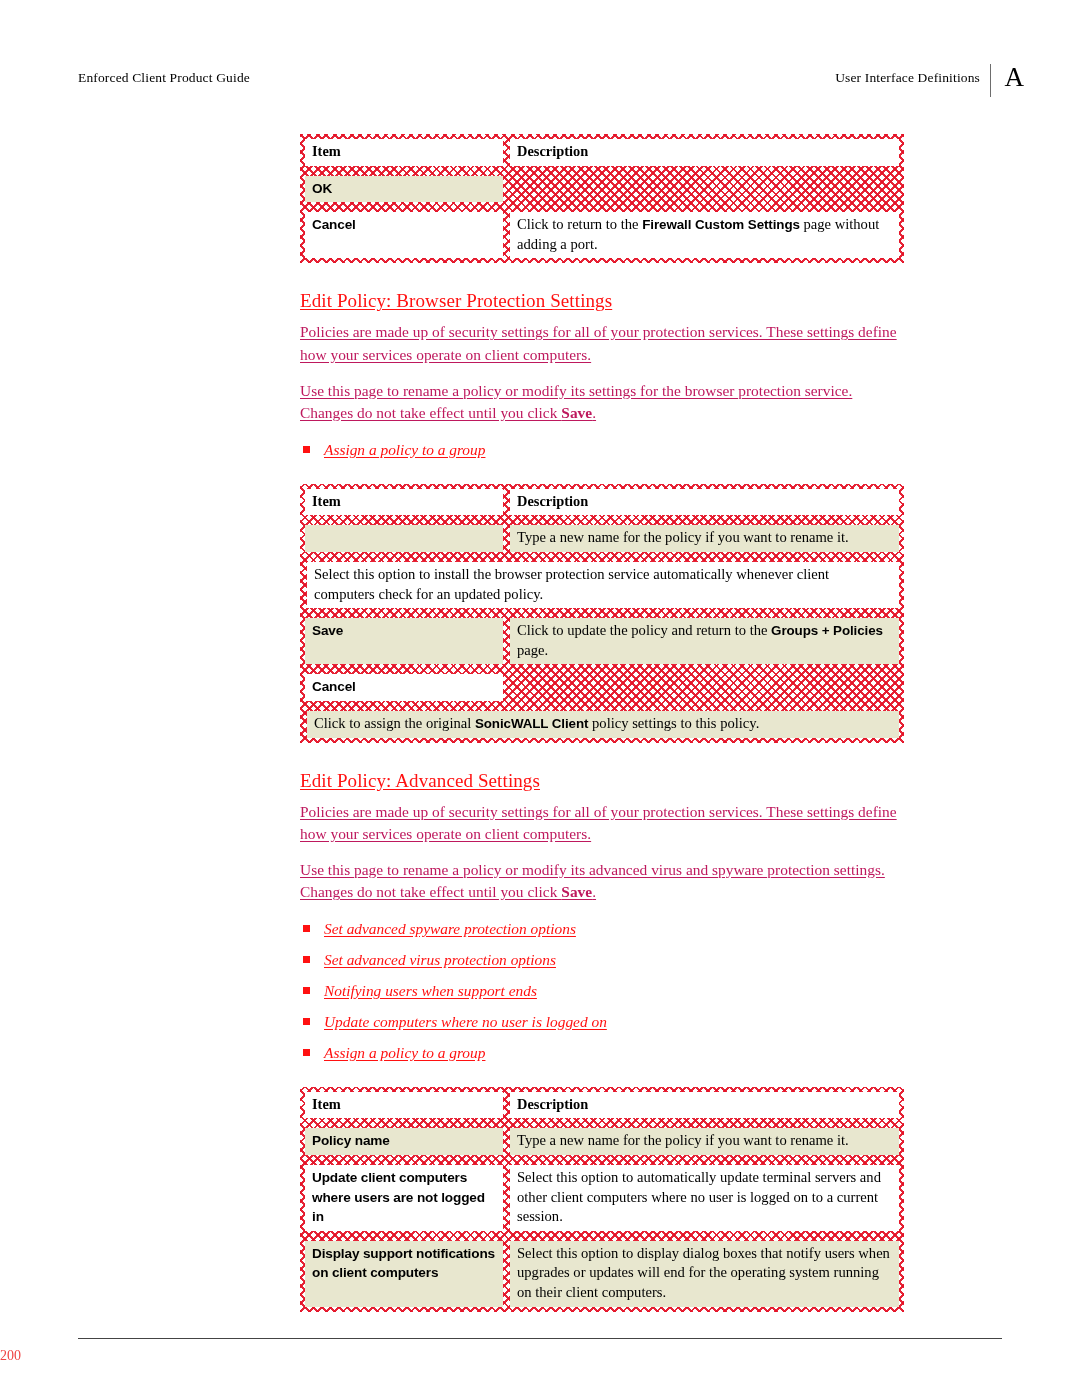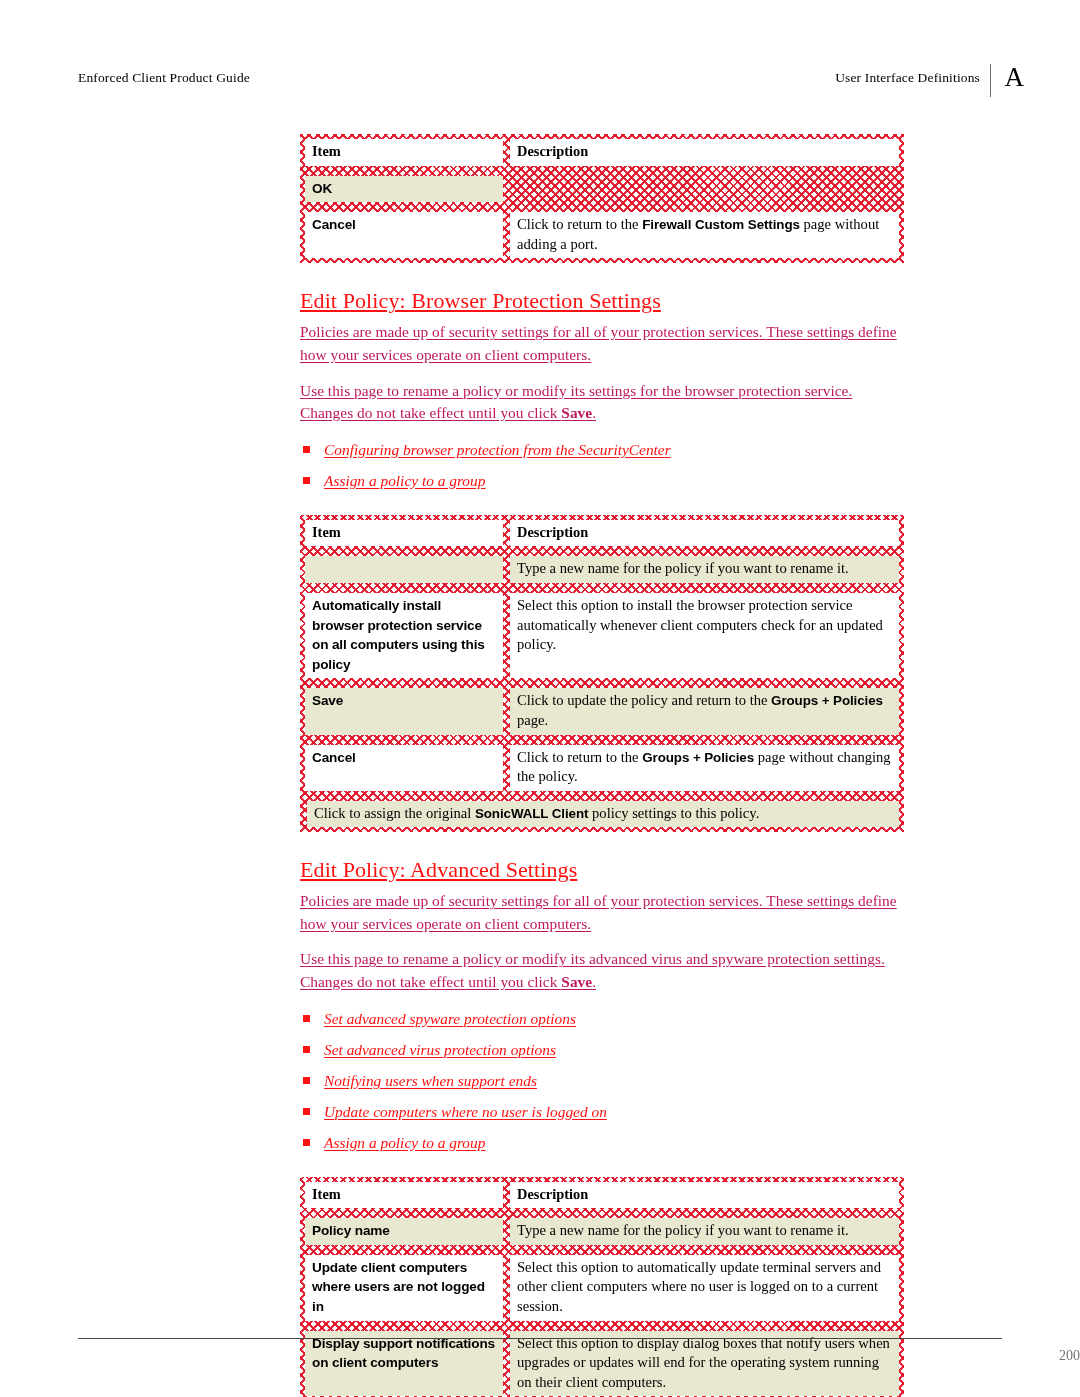--- a/index.html
+++ b/index.html
@@ -69,21 +69,21 @@
   .col {
     position: absolute;
     left: 300px;
     top: 0;
     width: 604px;
   }
 
   
   .rev-h2 {
     color: #ff1111;
-    font-size: 22px;
+    font-size: 19px;
     line-height: 24px;
     text-decoration: underline;
     text-underline-offset: 2px;
     font-weight: normal;
     margin: 0;
     letter-spacing: .1px;
   }
   .rev-p {
     color: #be185d;
     font-size: 15.4px;
@@ -194,23 +194,23 @@
     top: 1300px;
     width: 924px;
     height: 1px;
     background: #444444;
   }
   .footer-num {
     position: absolute;
     left: 0;
     top: 1310px;
     width: 1080px;
-    text-align: right;
+    text-align: left;
     font-size: 14px;
-    color: #737373;
+    color: #ef4444;
   }
 </style>
 </head>
 <body>
 
 <div class="page">
 
   <div class="hdr">
     <div class="hdr-left">Enforced Client Product Guide</div>
     <div class="hdr-right">User Interface Definitions</div>
@@ -237,53 +237,48 @@
       </div>
       <div>
         <div style="height:26px"></div>
         <h2 class="rev-h2">Edit Policy: Browser Protection Settings</h2>
         <div style="height:8px"></div>
         <p class="rev-p">Policies are made up of security settings for all of your protection services. These settings define how your services operate on client computers.</p>
         <div style="height:13px"></div>
         <p class="rev-p">Use this page to rename a policy or modify its settings for the browser protection service. Changes do not take effect until you click <b>Save</b>.</p>
         <div style="height:14px"></div>
         <ul class="rev-list">
-          <li><span class="bullet"></span><a class="txt" href="#" style="color:inherit;text-decoration:underline;">Configuring browser protection from the SecurityCenter</a></li>
           <li><span class="bullet"></span><a class="txt" href="#" style="color:inherit;text-decoration:underline;">Assign a policy to a group</a></li>
         </ul>
       </div>
       <div style="height:14px"></div>
       <div class="tbl">
         <div class="trow">
           <div class="tcell c-item hdrcell fill-white">Item</div>
           <div class="tcell c-desc hdrcell fill-white">Description</div>
         </div>
         <div class="trow">
           <div class="tcell c-item fill-beige"><span class="itemlabel minh"></span></div>
           <div class="tcell c-desc desc fill-beige">
             <p><span>Type a new name for the policy if you want to rename it.</span></p>
           </div>
         </div>
         <div class="trow">
-          <div class="tcell c-item fill-white"><span class="itemlabel minh">Automatically install browser protection service on all computers using this policy</span></div>
           <div class="tcell c-desc desc fill-white">
             <p><span>Select this option to install the browser protection service automatically whenever client computers check for an updated policy.</span></p>
           </div>
         </div>
         <div class="trow">
           <div class="tcell c-item fill-beige"><span class="itemlabel minh">Save</span></div>
           <div class="tcell c-desc desc fill-beige">
             <p><span>Click to update the policy and return to the </span><span class="ui">Groups + Policies</span><span> page.</span></p>
           </div>
         </div>
         <div class="trow">
           <div class="tcell c-item fill-white"><span class="itemlabel minh">Cancel</span></div>
-          <div class="tcell c-desc desc fill-white">
-            <p><span>Click to return to the </span><span class="ui">Groups + Policies</span><span> page without changing the policy.</span></p>
-          </div>
         </div>
         <div class="trow">
           <div class="tcell c-desc desc fill-beige">
             <p><span>Click to assign the original </span><span class="ui">SonicWALL Client</span><span> policy settings to this policy.</span></p>
           </div>
         </div>
       </div>
       <div>
         <div style="height:26px"></div>
         <h2 class="rev-h2">Edit Policy: Advanced Settings</h2>

